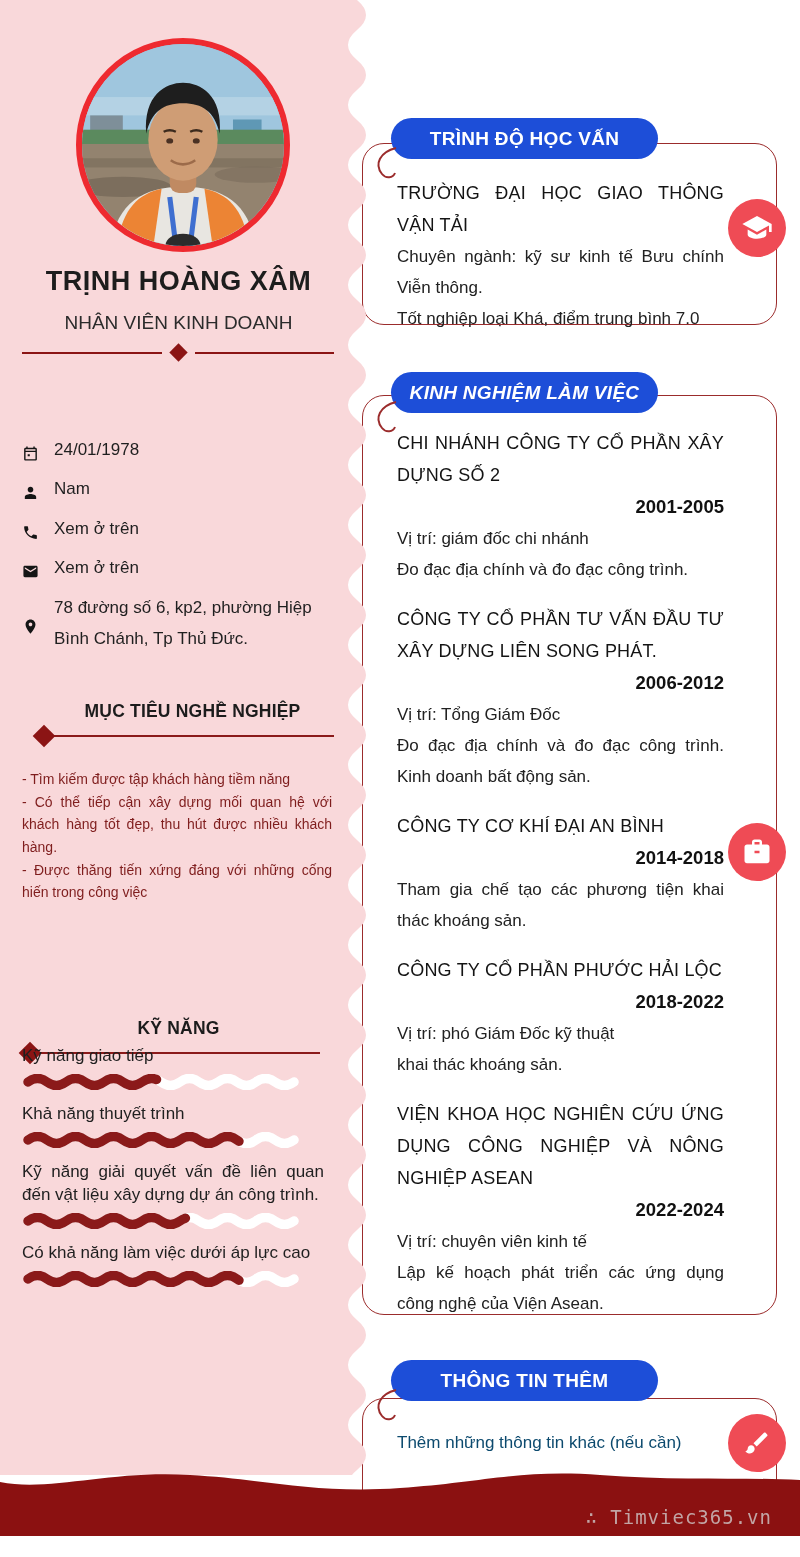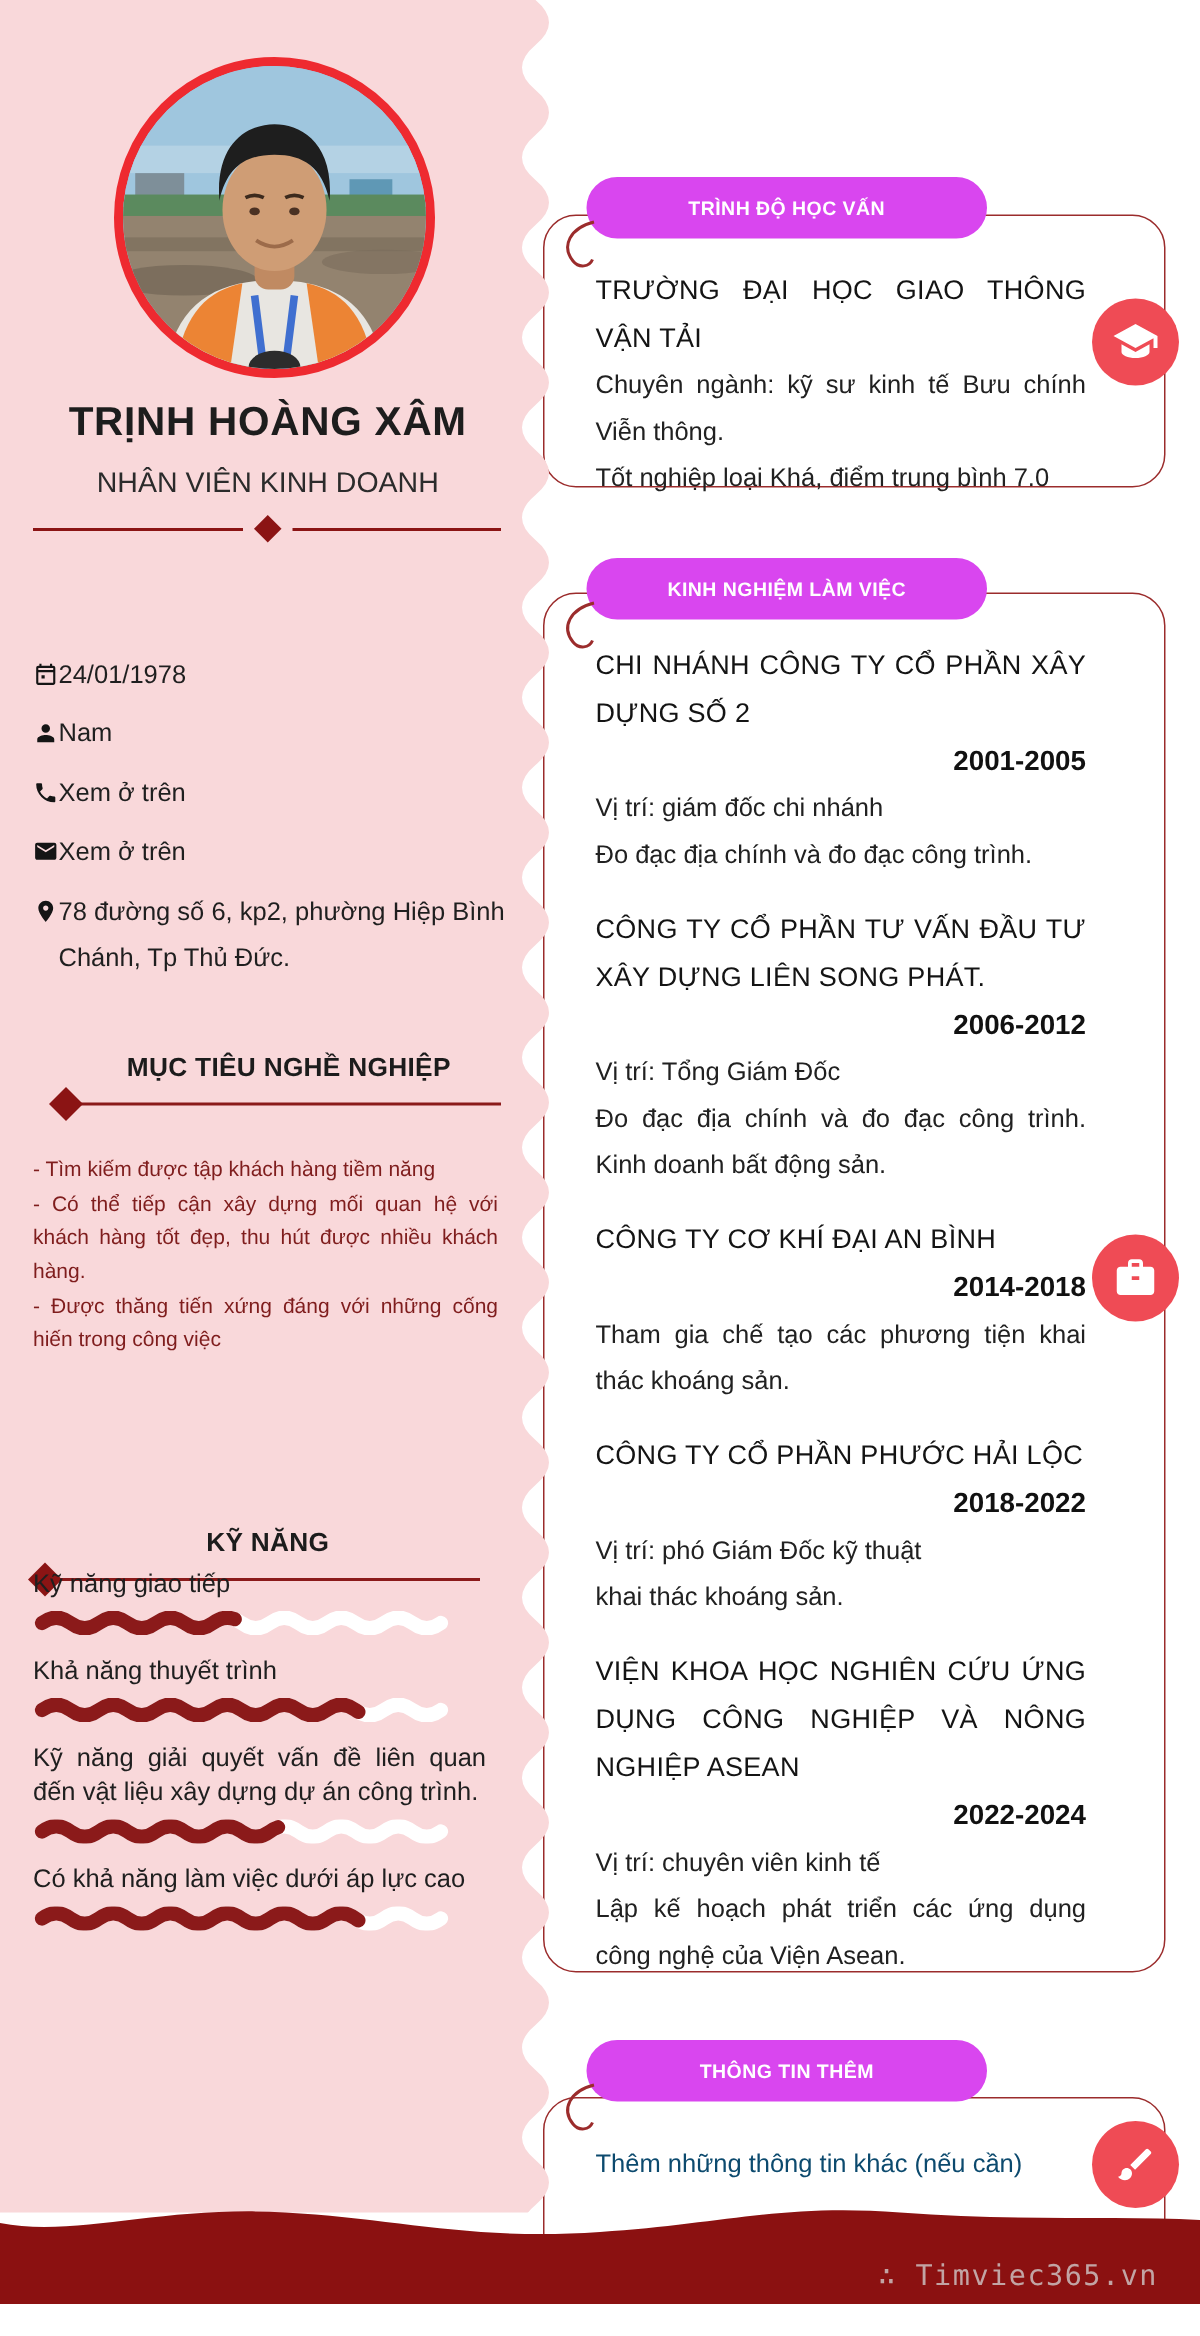--- a/index.html
+++ b/index.html
@@ -13,42 +13,42 @@
   .photo-ring{left:76px;top:38px;width:202px;height:202px;border:6px solid #ee2a30;
               border-radius:50%;overflow:hidden;background:#9fc6de;z-index:3;}
   .photo-ring svg{display:block;width:100%;height:100%;}
   .person-name{left:0;top:266px;width:357px;text-align:center;font-size:27px;font-weight:bold;
                color:#1d1d1d;letter-spacing:.5px;z-index:3;}
   .person-title{left:0;top:312px;width:357px;text-align:center;font-size:19px;color:#2b2b2b;z-index:3;}
   .top-divider{left:22px;top:346px;width:312px;display:flex;align-items:center;z-index:3;}
   .top-divider .ln{flex:1;height:2px;background:#8b1414;}
   .diamond{width:13px;height:13px;background:#8b1414;transform:rotate(45deg);margin:0 10px;flex:none;}
   .contact-list{left:22px;top:434px;width:315px;z-index:3;}
-  .contact-row{display:flex;margin-bottom:8px;align-items:flex-start;}
+  .contact-row{display:flex;gap:15px;margin-bottom:8px;align-items:center;}
   .contact-row svg{flex:none;margin-top:7px;}
   .contact-text{font-size:17px;line-height:1.85;color:#1f1f1f;}
 
   .side-head{left:0;width:357px;z-index:3;}
   .side-head-title{text-align:center;font-size:17.5px;font-weight:bold;color:#1c1c1c;letter-spacing:.2px;}
   .side-rule{display:flex;align-items:center;margin:6px 37px 0 22px;}
   .side-rule .dm{width:16px;height:16px;background:#8b1414;transform:rotate(45deg);flex:none;margin-right:-6px;}
   .side-rule .ln{flex:1;height:2px;background:#8b1a1a;}
 
   .objective-text{left:22px;top:768px;width:310px;font-size:14px;line-height:1.62;
                   text-align:justify;color:#7f1d1d;z-index:3;}
   .skills{left:22px;top:1044px;width:302px;z-index:3;}
   .skill-label{font-size:17px;line-height:23px;color:#1f1f1f;margin-bottom:7px;text-align:justify;}
   .skill-bar{display:block;margin-bottom:12px;}
   .bar-bg{fill:none;stroke:#ffffff;stroke-width:9.5;stroke-linecap:round;}
   .bar-fill{fill:none;stroke:#8b1a1a;stroke-width:9.5;stroke-linecap:round;}
 
   
   .card{position:absolute;border:1.5px solid #9b2c2c;border-radius:22px;background:#fff;z-index:1;}
-  .pill{position:absolute;left:391px;width:267px;height:41px;background:#d946ef;border-radius:21px;
-        color:#fff;font-size:13px;font-weight:bold;letter-spacing:.3px;display:flex;
+  .pill{position:absolute;left:391px;width:267px;height:41px;background:#1d4ed8;border-radius:21px;
+        color:#fff;font-size:19px;font-weight:bold;letter-spacing:.3px;display:flex;
         align-items:center;justify-content:center;z-index:4;}
   .curl{position:absolute;z-index:4;}
   .badge{position:absolute;left:728px;width:58px;height:58px;border-radius:50%;background:#ef4b55;
          display:flex;align-items:center;justify-content:center;z-index:4;}
   .rc{position:absolute;left:397px;width:327px;z-index:3;}
   .school-name,.company{font-size:18px;font-weight:normal;color:#141414;line-height:32px;
         text-align:justify;letter-spacing:.2px;}
   .detail,.position,.jobdesc{font-size:17px;color:#212121;line-height:31px;text-align:justify;}
   .period{font-size:18.5px;font-weight:bold;color:#111;text-align:right;line-height:28px;margin:2px 0;}
   .job{margin-bottom:18px;}
@@ -193,21 +193,21 @@
           <path class="bar-fill" d="M6 8 q 9.5 -7 19 0 t 19 0 t 19 0 t 19 0 t 19 0 t 19 0 t 19 0 t 19 0 t 19 0 t 19 0 t 19 0 t 19 0 t 19 0 t 19 0" stroke-dasharray="227.84643432617187 4000"></path>
         </svg>
     </div>
   </div>
 
   <div class="pill" style="top:118px;">TRÌNH ĐỘ HỌC VẤN</div>
   <svg class="curl" style="left:372px;top:146px;" width="26" height="34">
       <path d="M24 2 C8 6 2 18 10 28 C14 33 21 32 23 27" stroke="#9b2c2c" stroke-width="2" fill="none"></path>
     </svg>
 
-  <div class="pill" style="top:372px;">KINH NGHIỆM LÀM VIỆC</div>
+  <div class="pill" style="top:372px;font-style:italic;">KINH NGHIỆM LÀM VIỆC</div>
   <svg class="curl" style="left:372px;top:400px;" width="26" height="34">
       <path d="M24 2 C8 6 2 18 10 28 C14 33 21 32 23 27" stroke="#9b2c2c" stroke-width="2" fill="none"></path>
     </svg>
 
   <div class="pill" style="top:1360px;">THÔNG TIN THÊM</div>
   <svg class="curl" style="left:372px;top:1388px;" width="26" height="34">
       <path d="M24 2 C8 6 2 18 10 28 C14 33 21 32 23 27" stroke="#9b2c2c" stroke-width="2" fill="none"></path>
     </svg>
 
   <div class="badge" style="top:199px;">

